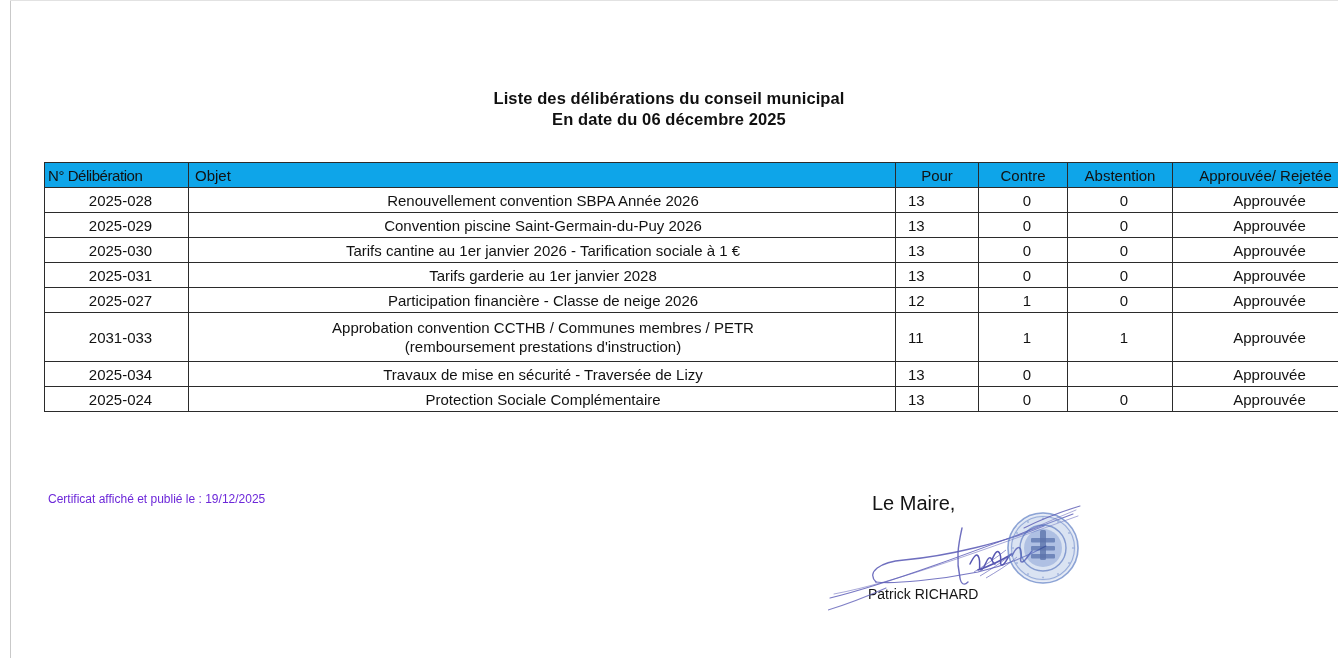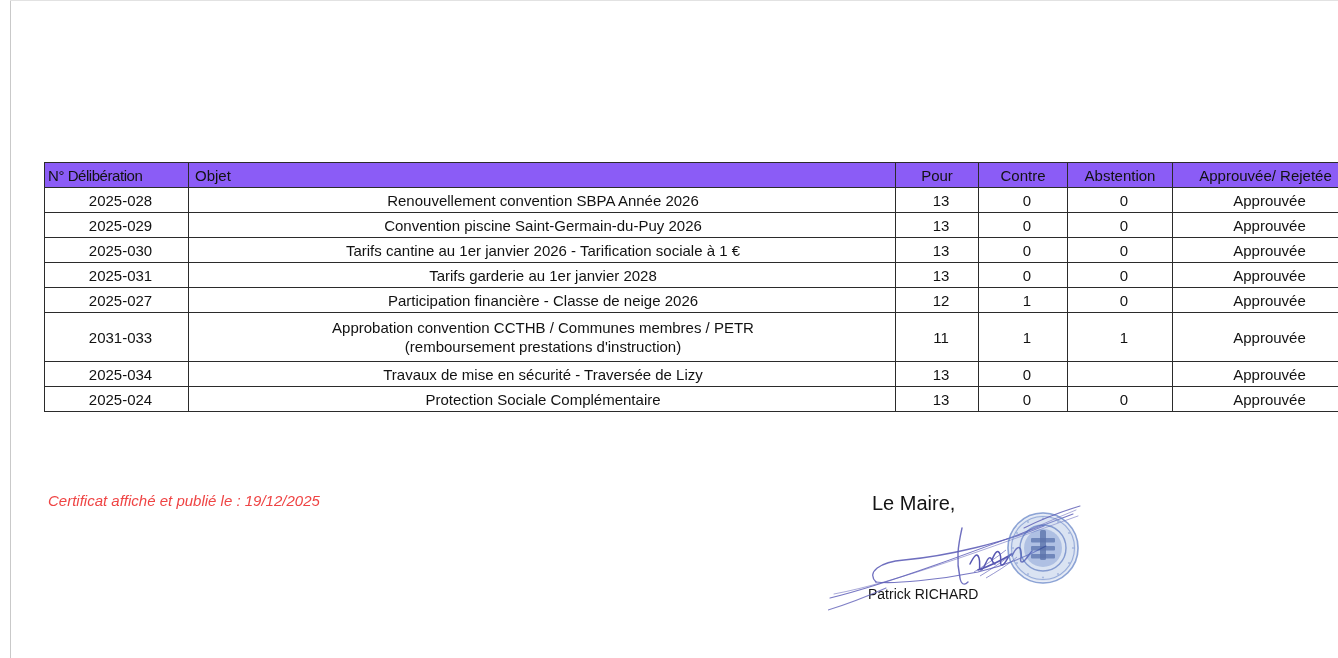--- a/index.html
+++ b/index.html
@@ -71,58 +71,57 @@
   }
   .delib-table th,
   .delib-table td {
     border: 1px solid #2b2b2b;
     padding: 0 4px;
     vertical-align: middle;
     font-weight: normal;
     line-height: 19px;
   }
   .delib-table thead th {
-    background: #8b5cf6;
+    background: #0ea5e9;
     height: 24px;
     text-align: center;
     font-size: 15px;
   }
   .delib-table thead th.th-num,
   .delib-table thead th.th-objet {
     text-align: left;
     padding-left: 3px;
   }
   .delib-table thead th.th-num {
     letter-spacing: -0.45px;
   }
 
   .delib-table tbody td {
     height: 24px;
     padding-left: 12px;
   }
   .col-num    { width: 136px; text-align: center; }
   .col-objet  { width: 696px; text-align: center; padding-left: 6px !important; }
-  .col-pour   { width: 74px;  text-align: center; }
+  .col-pour   { width: 74px;  text-align: left; }
   .col-contre { width: 80px;  text-align: center; }
   .col-abst   { width: 96px;  text-align: center; }
   .col-res    { width: 177px; text-align: center; font-weight: bold; }
 
   tr.tall td { height: 48px; }
   .objet-l1 { display: block; }
   .objet-l2 { display: block; }
 
   
   .cert-line {
     position: absolute;
     left: 48px;
     top: 492px;
-    font-size: 15px;
-    color: #ef4444;
+    font-size: 12px;
+    color: #6d28d9;
     white-space: nowrap;
-    font-style: italic;
   }
   .maire-label {
     position: absolute;
     left: 872px;
     top: 492px;
     font-size: 20px;
     color: #141414;
     white-space: nowrap;
   }
   .maire-name {
@@ -147,20 +146,22 @@
 </style>
 </head>
 <body>
 
 <div class="page">
 
   <div class="scan-edge-left"></div>
   <div class="scan-edge-top"></div>
 
   <div class="doc-title">
+    <span>Liste des délibérations du conseil municipal</span>
+    <span class="line2">En date du 06 décembre 2025</span>
   </div>
 
   <table class="delib-table">
     <thead>
       <tr>
         <th class="th-num col-num">N° Délibération</th>
         <th class="th-objet col-objet">Objet</th>
         <th class="col-pour">Pour</th>
         <th class="col-contre">Contre</th>
         <th class="col-abst">Abstention</th>

